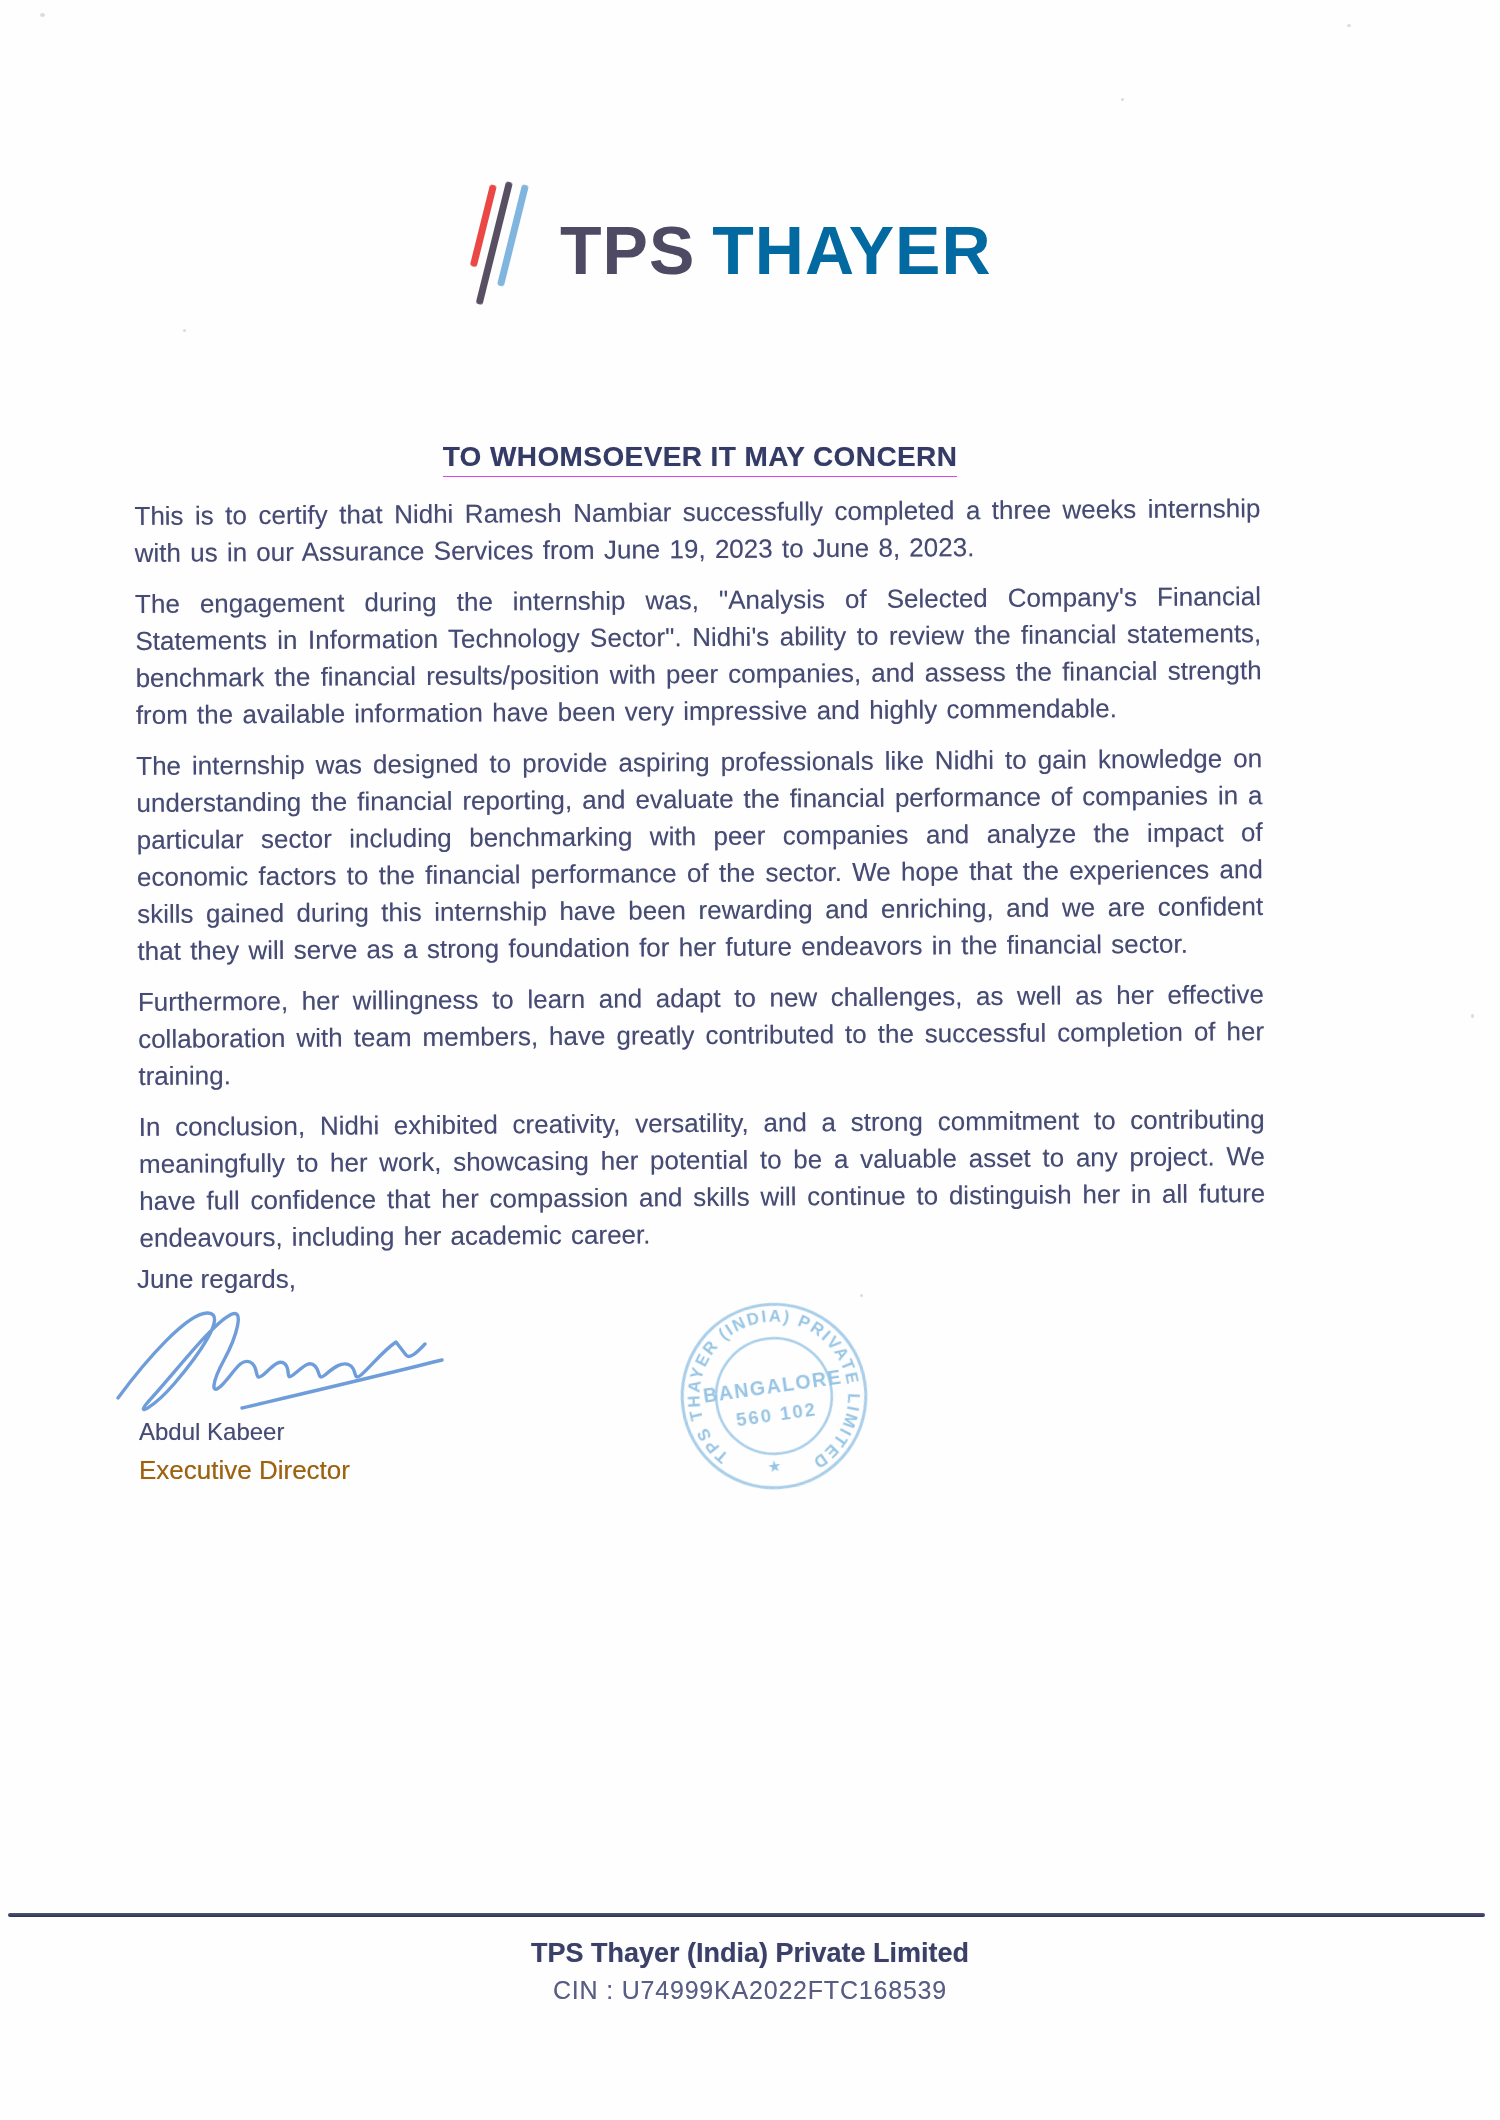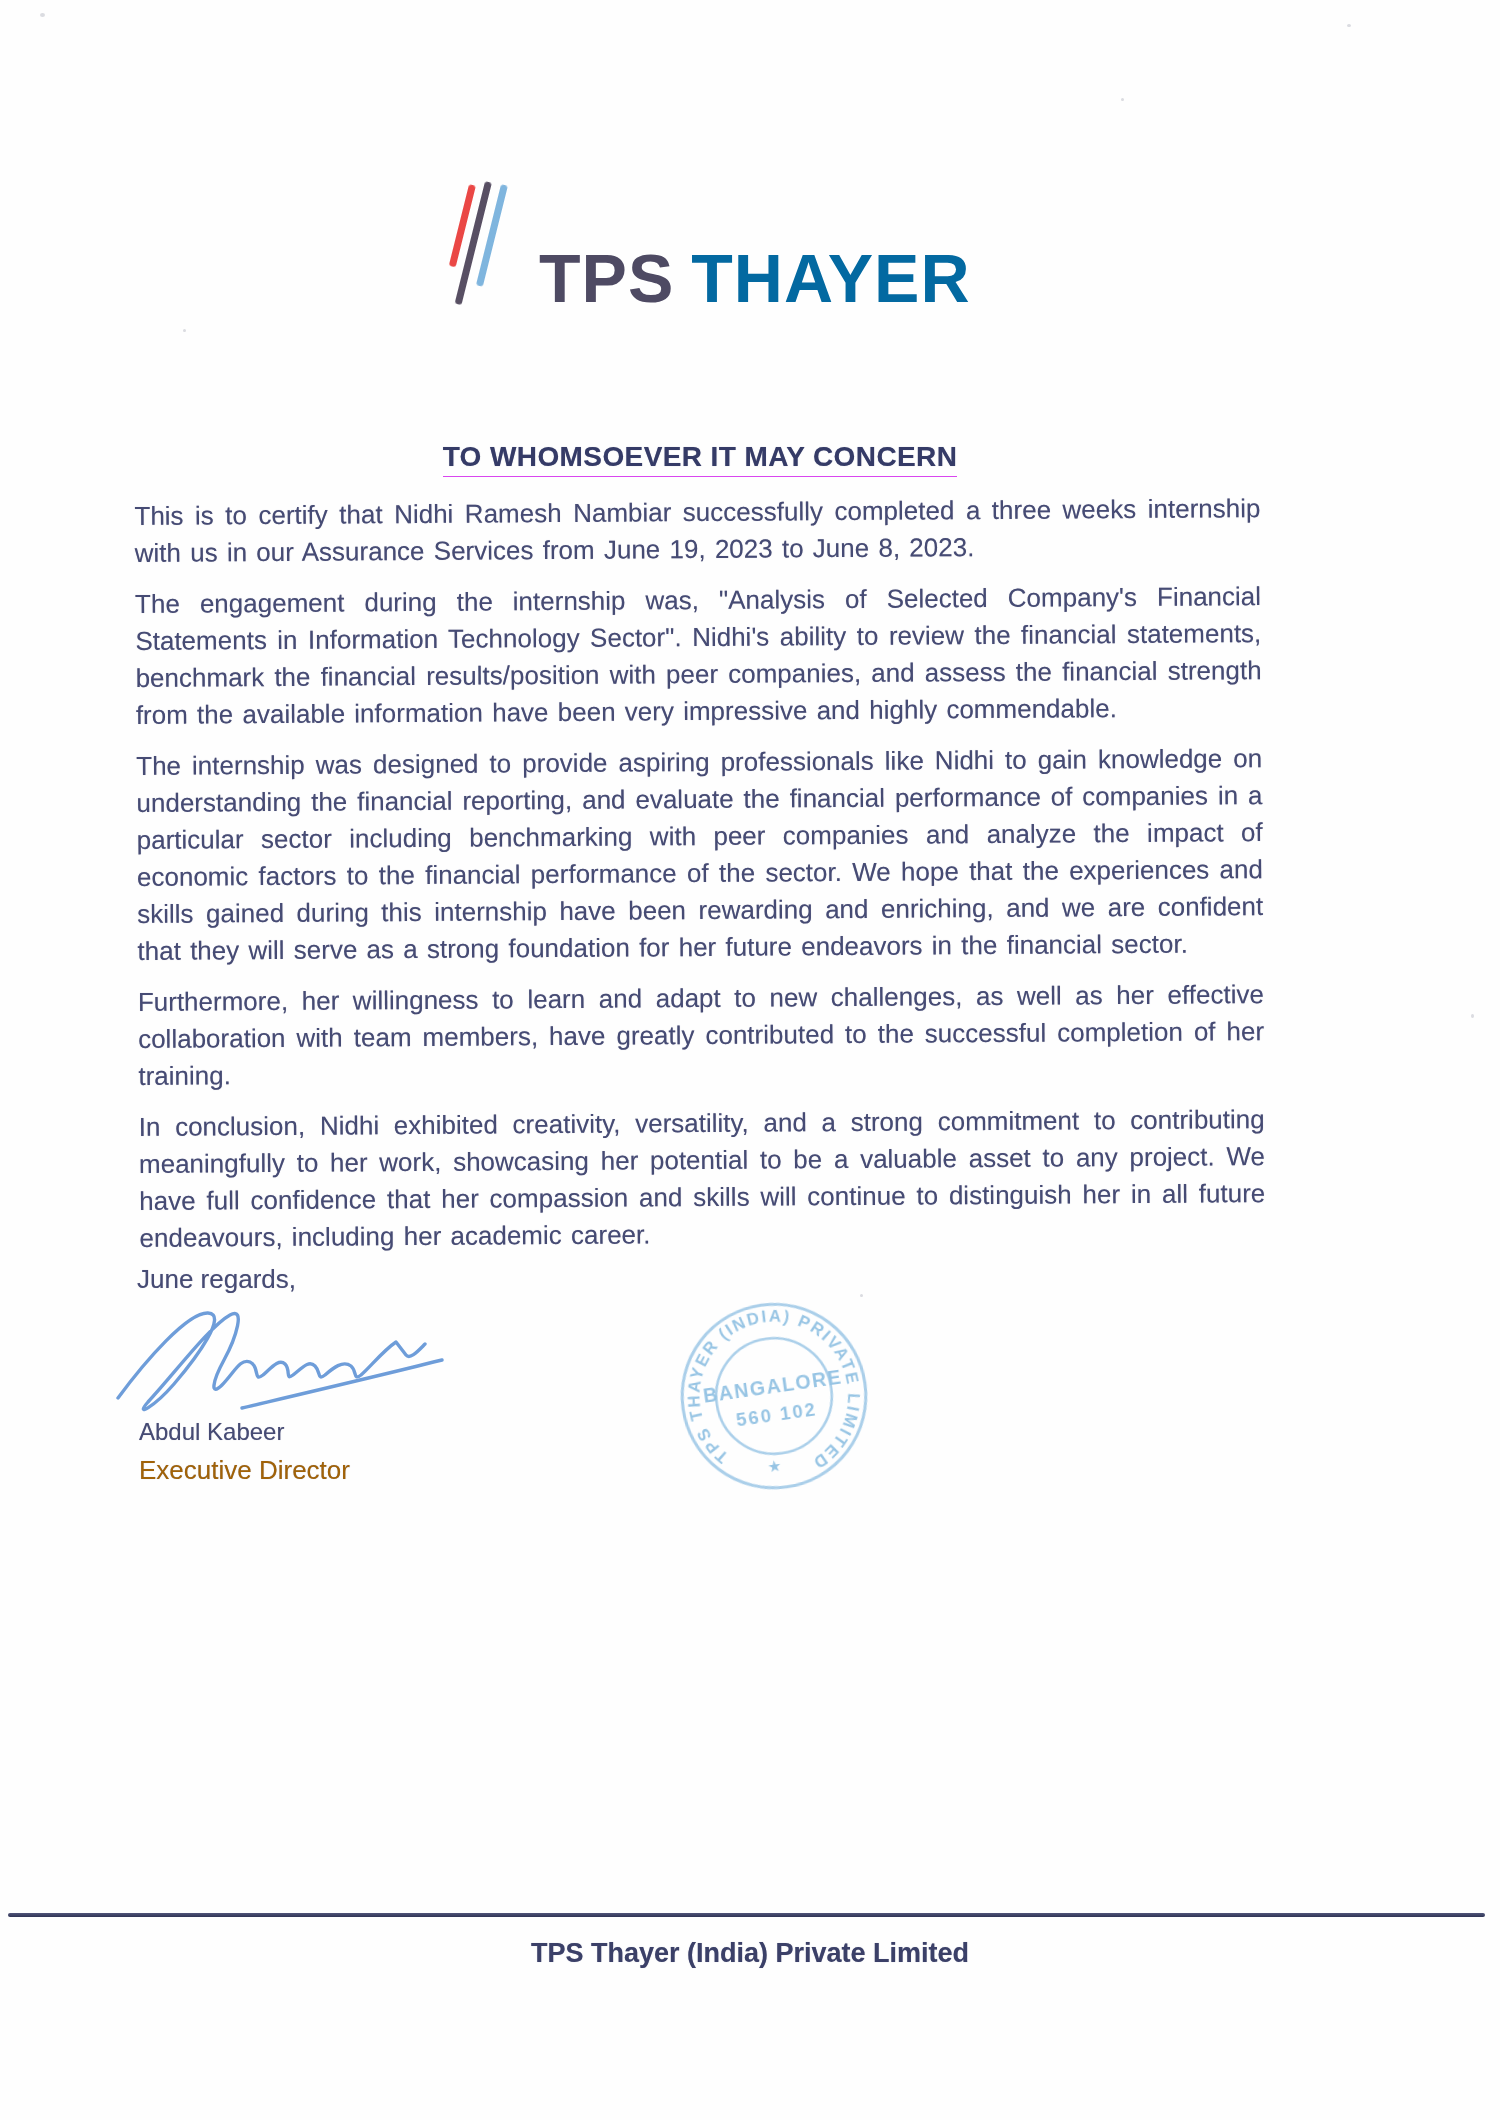--- a/index.html
+++ b/index.html
@@ -10,22 +10,22 @@
     position:relative;
     overflow:hidden;
   }
   .page{
     position:absolute;inset:0;
     background:#fefefe;
   }
 
   
   .logo-row{
-    position:absolute;left:457px;top:178px;
-    display:flex;align-items:flex-end;
+    position:absolute;left:478px;top:178px;
+    display:flex;align-items:center;
   }
   .slashes{position:relative;width:70px;height:134px;}
   .slash{
     position:absolute;width:7px;border-radius:3px;
     transform:rotate(14deg);transform-origin:top center;
     filter:blur(.4px);
   }
   .slash.s-red{left:12px;top:7px;height:84px;}
   .slash.s-dark{left:28px;top:4px;height:126px;}
   .slash.s-blue{left:44px;top:7px;height:104px;}
@@ -153,20 +153,21 @@
     <text font-size="16.5" font-weight="bold" fill="#8fc0e2" letter-spacing="2" font-family="Liberation Sans, sans-serif">
       <textPath href="#stampArc" startOffset="0" textLength="368" lengthAdjust="spacingAndGlyphs">TPS THAYER (INDIA) PRIVATE LIMITED</textPath>
     </text>
     <text x="95" y="92" text-anchor="middle" font-size="19" font-weight="bold" fill="#8fc0e2" letter-spacing="1.5" font-family="Liberation Sans, sans-serif">BANGALORE</text>
     <text x="95" y="119" text-anchor="middle" font-size="18" font-weight="bold" fill="#8fc0e2" letter-spacing="2" font-family="Liberation Sans, sans-serif">560 102</text>
     <text x="86" y="168" text-anchor="middle" font-size="15" fill="#8fc0e2">★</text>
   </svg>
 
   <div class="footer-line"></div>
   <div class="footer-company">TPS Thayer (India) Private Limited</div>
+  <div class="footer-cin">CIN : U74999KA2022FTC168539</div>
 
   <div class="speck" style="left:40px;top:13px;width:5px;height:4px"></div>
   <div class="speck" style="left:1347px;top:24px;width:4px;height:3px"></div>
   <div class="speck" style="left:1121px;top:98px;width:3px;height:3px"></div>
   <div class="speck" style="left:183px;top:329px;width:3px;height:3px"></div>
   <div class="speck" style="left:1471px;top:1014px;width:3px;height:4px"></div>
   <div class="speck" style="left:860px;top:1294px;width:3px;height:3px"></div>
 
 </div>
 

